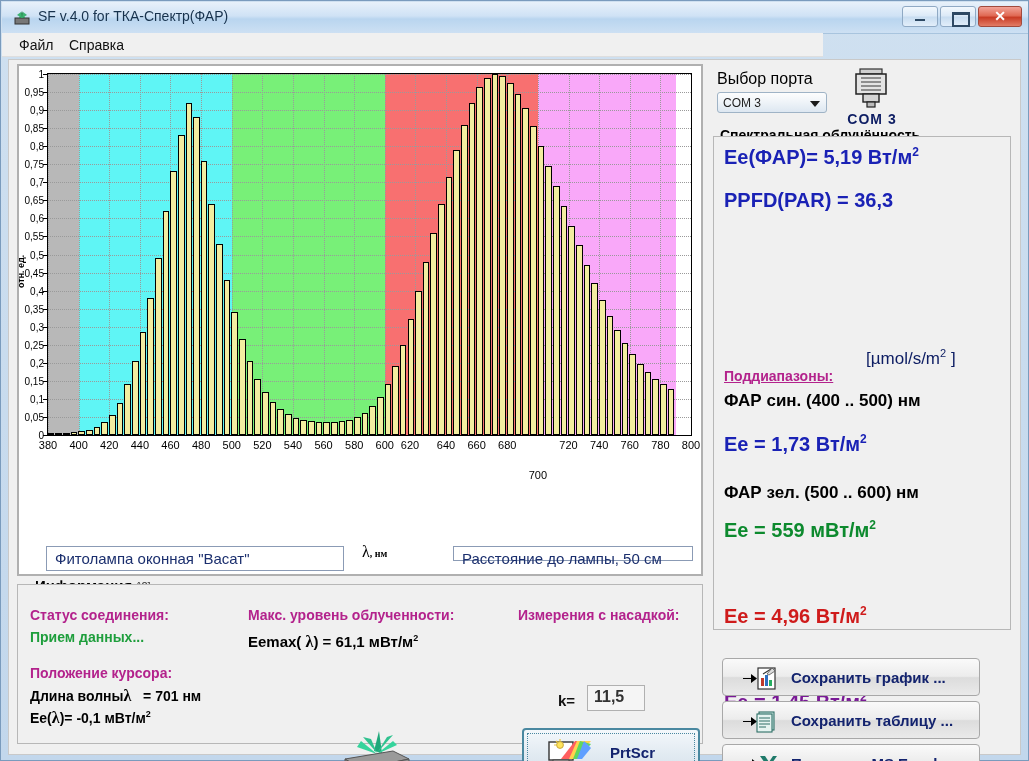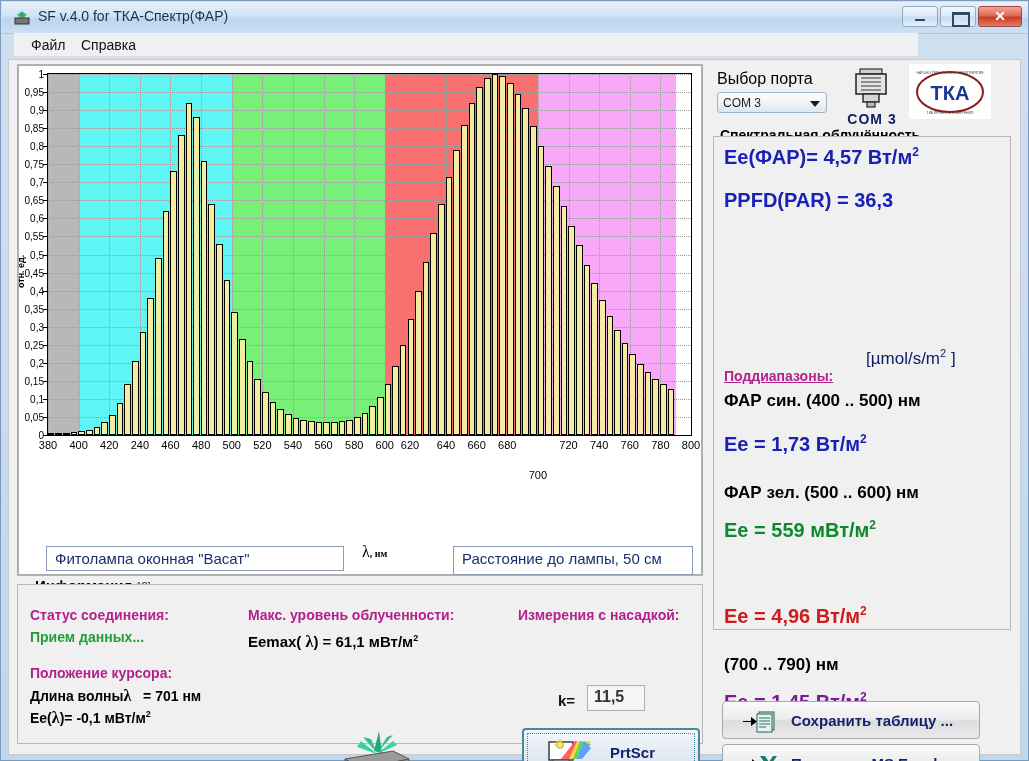--- a/index.html
+++ b/index.html
@@ -47,21 +47,21 @@
   .win-btn .glyph {
     position:absolute; left:0; right:0; top:2px;
     text-align:center; font-size:13px; color:#20364e; line-height:16px;
   }
   .win-btn.close .glyph { color:#fff; font-weight:bold; font-size:14px; top:1px; }
   .minbar { position:absolute; left:12px; right:12px; bottom:5px; height:2px; background:#2d4863; }
   .maxbox { position:absolute; left:11px; top:5px; width:14px; height:10px; border:2px solid #2d4863; border-top-width:3px; }
 
   
   #menubar {
-    position:absolute; left:13px; top:32px; width:904px; height:23px;
+    position:absolute; left:1px; top:32px; width:821px; height:23px;
     background:#f0f0f0;
     border-bottom:1px solid #dedede;
   }
   .menu-item {
     position:absolute; top:3px;
     font-size:14px; color:#111; padding:1px 7px;
     cursor:default;
   }
 
   
@@ -140,21 +140,21 @@
   .capbox {
     position:absolute;
     box-sizing:border-box;
     background:#fff;
     border:1px solid #8b9bb5;
     font-size:15px; color:#1b2f6e;
     padding:3px 8px;
     white-space:nowrap;
   }
   #cap-left  { left:27px;  top:480px; width:298px; height:25px; }
-  #cap-right { left:434px; top:480px; width:240px; height:29px; }
+  #cap-right { left:434px; top:480px; width:240px; height:15px; }
 
   
   #ppfdgroup {
     position:absolute; left:25px; top:521px; width:650px; height:40px;
     border:1px solid #9aa7b8;
     background:#fff;
     box-sizing:border-box;
   }
   #ppfdlegend {
     position:absolute; left:33px; top:514px;
@@ -514,21 +514,21 @@
             <div class="bar" style="left: 604.461px; width: 6.65476px; height: 55.955px; background: rgb(242, 237, 160); border-color: rgb(0, 0, 0);"></div>
             <div class="bar" style="left: 612.115px; width: 6.65476px; height: 50.54px; background: rgb(242, 237, 160); border-color: rgb(0, 0, 0);"></div>
             <div class="bar" style="left: 619.77px; width: 6.65476px; height: 46.208px; background: rgb(242, 237, 160); border-color: rgb(0, 0, 0);"></div>
           </div>
       </div>
 
       <div id="xlabels">
           <div class="xl" style="left: 1px;">380</div>
           <div class="xl" style="left: 31.619px;">400</div>
           <div class="xl" style="left: 62.2381px;">420</div>
-          <div class="xl" style="left: 92.8571px;">240</div>
+          <div class="xl" style="left: 92.8571px;">440</div>
           <div class="xl" style="left: 123.476px;">460</div>
           <div class="xl" style="left: 154.095px;">480</div>
           <div class="xl" style="left: 184.714px;">500</div>
           <div class="xl" style="left: 215.333px;">520</div>
           <div class="xl" style="left: 245.952px;">540</div>
           <div class="xl" style="left: 276.571px;">560</div>
           <div class="xl" style="left: 307.19px;">580</div>
           <div class="xl" style="left: 337.81px;">600</div>
           <div class="xl" style="left: 363px;">620</div>
           <div class="xl" style="left: 399.048px;">640</div>
@@ -575,35 +575,26 @@
           <line x1="9" y1="15" x2="29" y2="15" stroke="#555" stroke-width="1.2"></line>
           <line x1="9" y1="19" x2="29" y2="19" stroke="#555" stroke-width="1.2"></line>
           <line x1="9" y1="23" x2="29" y2="23" stroke="#555" stroke-width="1.2"></line>
           <rect x="11" y="27" width="16" height="8" fill="#d5d5d5" stroke="#222" stroke-width="1.4"></rect>
           <rect x="15" y="35" width="8" height="5" fill="#bbb" stroke="#222" stroke-width="1.2"></rect>
         </svg>
       </span>
 
       <div id="comnum">COM  3</div>
 
-      <span id="logo">
-        <svg width="82" height="55" viewBox="0 0 82 55">
-          <rect width="82" height="55" fill="#ffffff"></rect>
-          <ellipse cx="41" cy="28" rx="33" ry="20" fill="none" stroke="#8b1a1a" stroke-width="2"></ellipse>
-          <text x="41" y="36" font-family="Liberation Sans, sans-serif" font-size="20" font-weight="bold" fill="#1b3a8f" text-anchor="middle">ТКА</text>
-          <text x="41" y="10" font-family="Liberation Sans, sans-serif" font-size="3.4" fill="#444" text-anchor="middle">НАУЧНО-ТЕХНИЧЕСКОЕ ПРЕДПРИЯТИЕ</text>
-          <text x="41" y="50" font-family="Liberation Sans, sans-serif" font-size="3.4" fill="#444" text-anchor="middle">ТКА  ПРИБОРЫ  ИЗМЕРЕНИЯ</text>
-        </svg>
-      </span>
 
       <div id="speclegend">Спектральная облучённость</div>
       <div id="specgroup">
 
         <div class="mval" style="top:8px; color:#1a22b5;">
-          <span>Ee(ФАР)= 4,57 Вт/м</span><sup>2</sup>
+          <span>Ee(ФАР)= 5,19 Вт/м</span><sup>2</sup>
         </div>
 
         <div class="mval" style="top:52px; color:#1a22b5;">PPFD(PAR) = 36,3</div>
 
         <div id="umolunit">
           <span>[µmol/s/m</span><sup>2</sup><span>  ]</span>
         </div>
 
         <div id="subrangelabel">Поддиапазоны:</div>
 
@@ -700,20 +691,34 @@
           <g stroke="#e8c53a" stroke-width="1.2">
             <line x1="14" y1="1" x2="14" y2="3"></line>
               <line x1="8" y1="7" x2="10" y2="7"></line>
             <line x1="10" y1="3" x2="11.5" y2="4.5"></line>
           </g>
         </svg>
       </span>
       <div class="lbl">PrtScr</div>
     </div>
 
+    <div class="actbtn" style="top:598px;">
+      <span class="ico">
+        <svg width="34" height="24" viewBox="0 0 34 24">
+          <path d="M0 12 L8 12 L8 8 L14 12.5 L8 17 L8 13 L0 13 Z" fill="#000"></path>
+          <rect x="15" y="2" width="17" height="21" fill="#fff" stroke="#333" stroke-width="1.2"></rect>
+          <rect x="18" y="12" width="3" height="8" fill="#c0392b"></rect>
+          <rect x="22" y="9" width="3" height="11" fill="#2f6fc0"></rect>
+          <rect x="26" y="14" width="3" height="6" fill="#27ae60"></rect>
+          <path d="M20 8 L28 3 L30 6" stroke="#333" stroke-width="1.1" fill="none"></path>
+          <path d="M29 2 L32 5 L26 9 L24 8 Z" fill="#ddd" stroke="#555" stroke-width="0.8"></path>
+        </svg>
+      </span>
+      <span class="lbl">Сохранить график ...</span>
+    </div>
 
     <div class="actbtn" style="top:641px;">
       <span class="ico">
         <svg width="34" height="24" viewBox="0 0 34 24">
           <path d="M0 12 L8 12 L8 8 L14 12.5 L8 17 L8 13 L0 13 Z" fill="#000"></path>
           <rect x="16" y="3" width="15" height="18" fill="#cfe9e4" stroke="#2f6f66" stroke-width="1.1"></rect>
           <rect x="14" y="5" width="15" height="18" fill="#e6f4f1" stroke="#2f6f66" stroke-width="1.1"></rect>
           <g stroke="#2f6f66" stroke-width="1">
             <line x1="16" y1="9" x2="27" y2="9"></line>
               <line x1="16" y1="12" x2="27" y2="12"></line>

